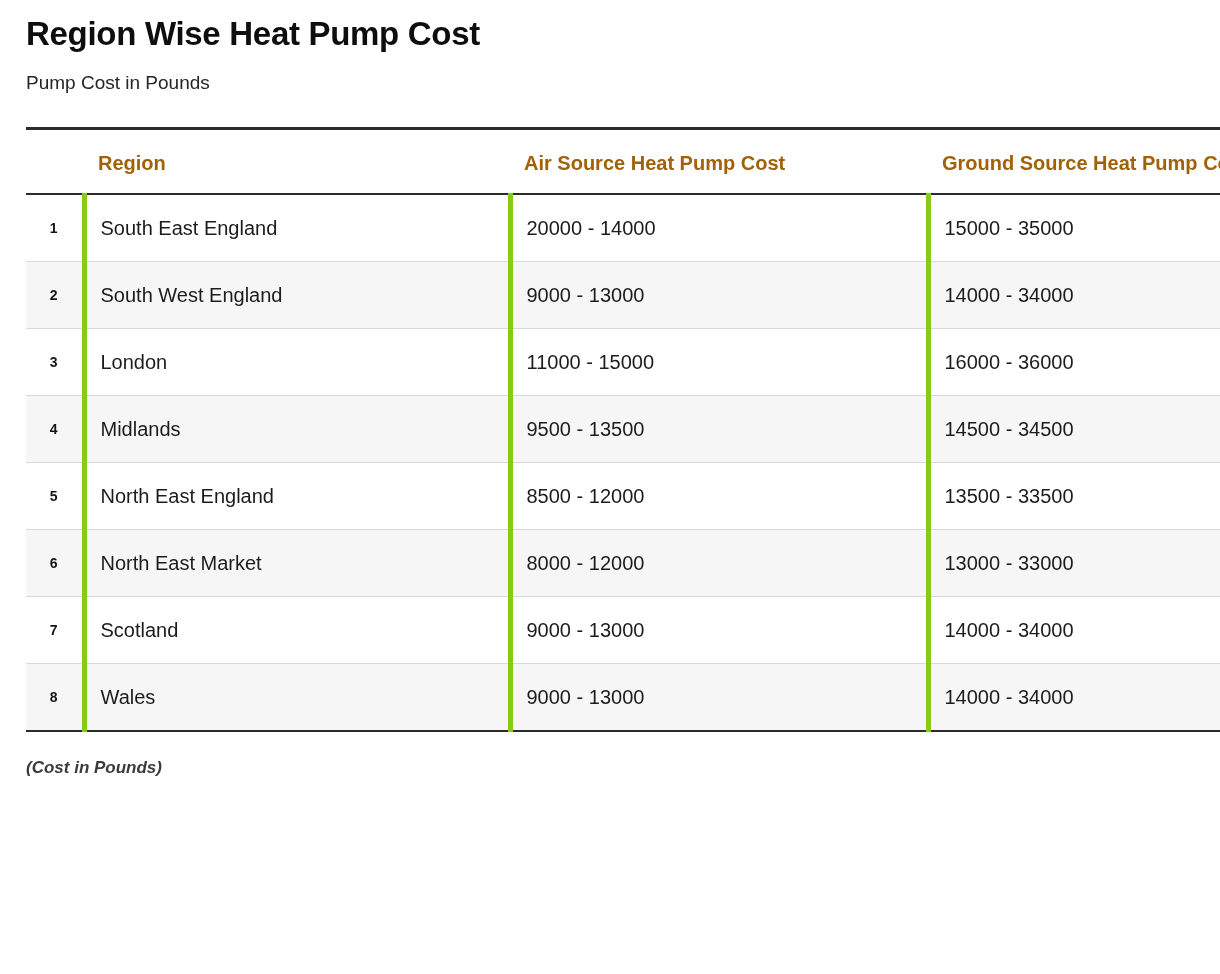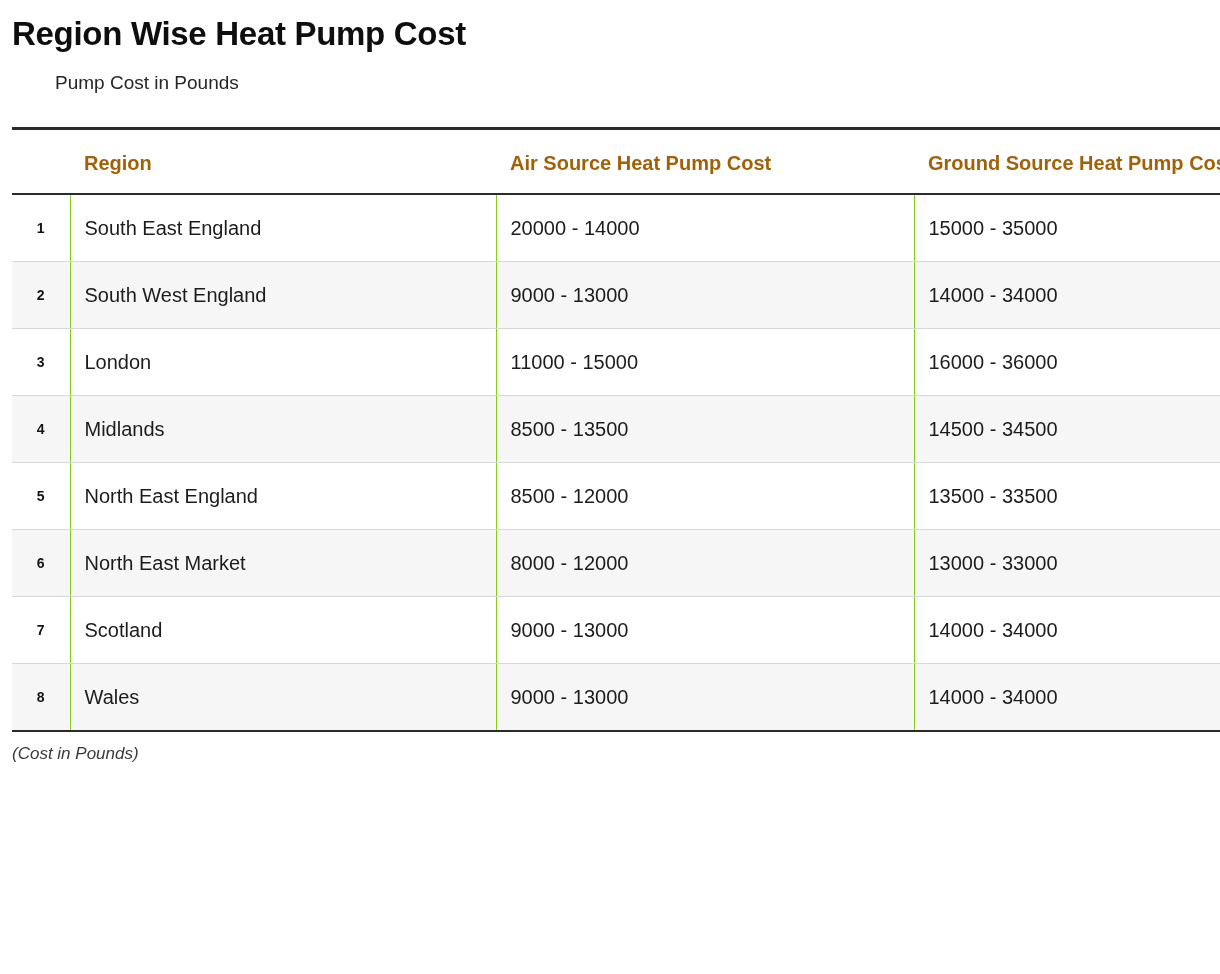--- a/index.html
+++ b/index.html
@@ -11,37 +11,36 @@
     width: 1220px;
     height: 974px;
     font-family: "Liberation Sans", sans-serif;
     color: #1a1a1a;
     -webkit-font-smoothing: antialiased;
   }
   .page {
     box-sizing: border-box;
     width: 1220px;
     height: 974px;
-    padding: 14px 12px 0 12px;
+    padding: 14px 12px 0 26px;
     position: relative;
   }
   .title {
     font-size: 33px;
     font-weight: bold;
     letter-spacing: -0.3px;
     color: #0e0e0e;
     margin: 0 0 0 0;
     line-height: 1.2;
   }
   .subtitle {
     font-size: 19px;
     color: #262626;
     margin-top: 18px;
     line-height: 1.2;
-    margin-left: 43px;
   }
   table.data-table {
     margin-top: 33px;
     border-collapse: collapse;
     width: 1196px;
     table-layout: fixed;
   }
   table.data-table thead tr {
     border-top: 3px solid #2b2b2b;
     border-bottom: 2px solid #2b2b2b;
@@ -86,30 +85,31 @@
     font-size: 14px;
     font-weight: bold;
     text-align: center;
     padding-left: 0;
     padding-right: 0;
     color: #141414;
   }
   tbody td.cell-region,
   tbody td.cell-ashp,
   tbody td.cell-gshp {
-    border-left: 1px solid #84cc16;
+    border-left: 5px solid #84cc16;
   }
   tbody tr.alt td {
     background: #f6f6f6;
   }
   .footnote {
-    margin-top: 12px;
+    margin-top: 26px;
     font-size: 17px;
     font-style: italic;
     color: #3b3b3b;
+    font-weight: bold;
   }
   .source {
     margin-top: 11px;
     font-size: 17px;
     color: #555555;
   }
 </style>
 </head>
 <body>
 
@@ -142,21 +142,21 @@
       </tr>
       <tr>
         <td class="idx">3</td>
         <td class="cell-region">London</td>
         <td class="cell-ashp">11000 - 15000</td>
         <td class="cell-gshp">16000 - 36000</td>
       </tr>
       <tr class="alt">
         <td class="idx">4</td>
         <td class="cell-region">Midlands</td>
-        <td class="cell-ashp">8500 - 13500</td>
+        <td class="cell-ashp">9500 - 13500</td>
         <td class="cell-gshp">14500 - 34500</td>
       </tr>
       <tr>
         <td class="idx">5</td>
         <td class="cell-region">North East England</td>
         <td class="cell-ashp">8500 - 12000</td>
         <td class="cell-gshp">13500 - 33500</td>
       </tr>
       <tr class="alt">
         <td class="idx">6</td>

